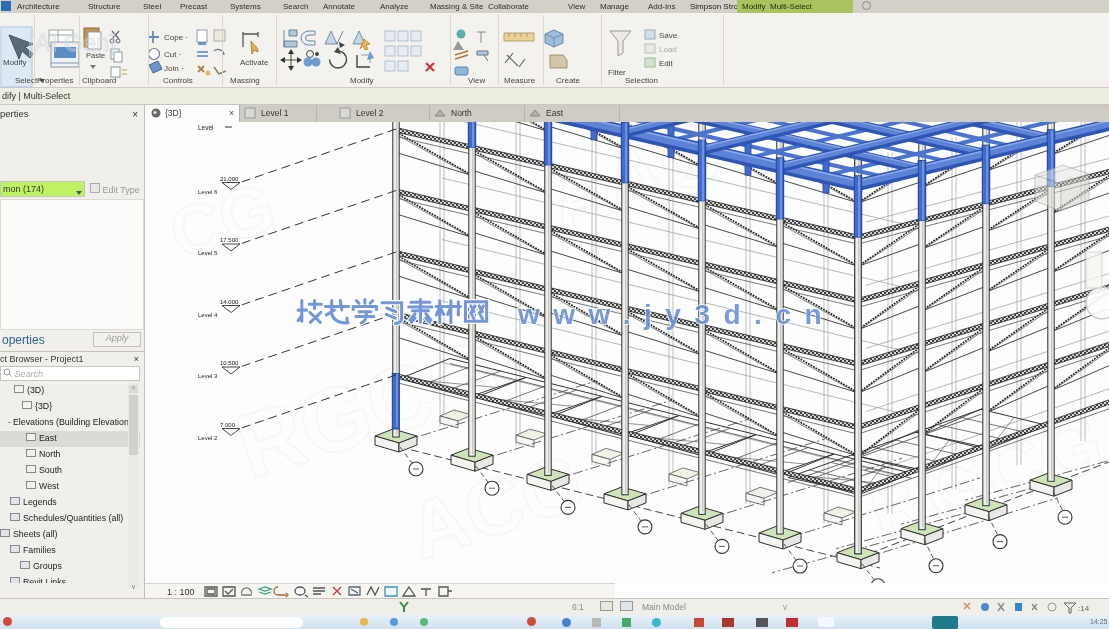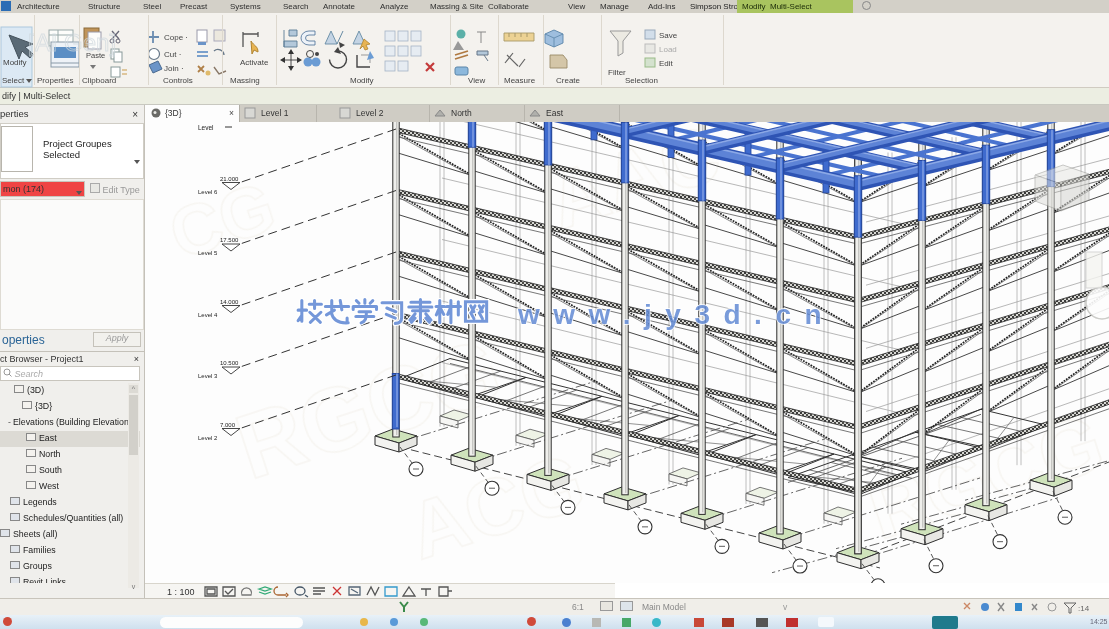--- a/index.html
+++ b/index.html
@@ -120,21 +120,21 @@
 <path d="M610,18 l21,0 l-8,10 l0,12 l-5,3 l0,-15 Z" fill="#eceaE2" stroke="#999"></path>
 <text x="608" y="62" font-size="8" fill="#444">Filter</text>
 <rect x="645" y="17" width="10" height="9" fill="#d2dEEA" stroke="#9ab"></rect>
       <text x="659" y="25" font-size="8" fill="#444">Save</text>
 <rect x="645" y="31" width="10" height="9" fill="#e8e8e4" stroke="#bbb"></rect>
       <text x="659" y="39" font-size="8" fill="#aaa">Load</text>
 <rect x="645" y="45" width="10" height="9" fill="#d4e2cE" stroke="#9b8"></rect>
       <text x="659" y="53" font-size="8" fill="#444">Edit</text>
 <text x="28" y="38" font-size="24" fill="none" stroke="#cfd8de" stroke-width="1" opacity="0.7" font-family="Liberation Sans, sans-serif">[AI Gen]</text>
 </svg>
-<div class="plabel" style="left:2px">Select <span style="display:inline-block;width:0;height:0;border-left:3px solid transparent;border-right:3px solid transparent;border-top:4px solid #555"></span></div>
+<div class="plabel" style="left:15px">Select <span style="display:inline-block;width:0;height:0;border-left:3px solid transparent;border-right:3px solid transparent;border-top:4px solid #555"></span></div>
 <div class="plabel" style="left:37px">Properties</div>
 <div class="plabel" style="left:82px">Clipboard</div>
 <div class="plabel" style="left:163px">Controls</div>
 <div class="plabel" style="left:230px">Massing</div>
 <div class="plabel" style="left:350px">Modify</div>
 <div class="plabel" style="left:468px">View</div>
 <div class="plabel" style="left:504px">Measure</div>
 <div class="plabel" style="left:556px">Create</div>
 <div class="plabel" style="left:625px">Selection</div>
 <div class="psep" style="left:34px"></div>
@@ -163,26 +163,21 @@
   <rect x="100" y="3" width="10" height="10" fill="#d8d8d4" stroke="#999"></rect>
   <rect x="195" y="3" width="10" height="10" fill="#d8d8d4" stroke="#999"></rect>
   <path d="M290,11 l5,-6 l5,6 Z" fill="#b0b0ac" stroke="#888"></path>
   <path d="M385,11 l5,-6 l5,6 Z" fill="#b0b0ac" stroke="#888"></path>
  </svg>
 </div>
 
 <div class="abs" id="leftpanel">
  <div style="position:absolute;left:0;top:3px;width:145px;height:15px;font-size:9.5px;color:#333;padding-left:0px">perties</div>
  <div style="position:absolute;right:6px;top:4px;font-size:10px;color:#333">×</div>
- <div style="position:absolute;left:0;top:18px;width:144px;height:56px;background:#fff;border:1px solid #d0cdc5">
-   <div style="position:absolute;left:0;top:2px;width:32px;height:46px;background:#fff;border:1px solid #b8b5ad"></div>
-   <div style="position:absolute;left:42px;top:14px;font-size:9.5px;color:#222">Project Groupes<br>Selected</div>
-   <div style="position:absolute;right:3px;top:26px"><span style="display:inline-block;width:0;height:0;border-left:3px solid transparent;border-right:3px solid transparent;border-top:4px solid #555"></span></div>
- </div>
- <div style="position:absolute;left:0;top:76px;width:85px;height:16px;background:#ef4444;border:1px solid #c8c5bd;font-size:9px;color:#333;padding:2px 2px">mon (174) <span style="float:right;margin-top:3px"><span style="display:inline-block;width:0;height:0;border-left:3px solid transparent;border-right:3px solid transparent;border-top:4px solid #555"></span></span></div>
+ <div style="position:absolute;left:0;top:76px;width:85px;height:16px;background:#bef264;border:1px solid #c8c5bd;font-size:9px;color:#333;padding:2px 2px">mon (174) <span style="float:right;margin-top:3px"><span style="display:inline-block;width:0;height:0;border-left:3px solid transparent;border-right:3px solid transparent;border-top:4px solid #555"></span></span></div>
  <div style="position:absolute;left:90px;top:76px;width:54px;height:16px;font-size:9px;color:#999;padding:2px 0"><span style="display:inline-block;width:10px;height:10px;border:1px solid #aaa;background:#e8e8e4"></span> Edit Type</div>
  <div style="position:absolute;left:0;top:94px;width:144px;height:131px;background:#fbfbfa;border:1px solid #dedbd3"></div>
  <div style="position:absolute;left:2px;top:228px;font-size:12px;color:#2a6496">operties</div>
  <div style="position:absolute;left:93px;top:227px;width:48px;height:15px;background:#f2f1ed;border:1px solid #c5c2ba;font-size:9px;color:#999;font-style:italic;text-align:center">Apply</div>
  <div style="position:absolute;left:0;top:246px;width:145px;height:14px;font-size:9px;color:#333;border-top:1px solid #c4c1b9;padding:2px 0">ct Browser - Project1 <span style="position:absolute;right:6px">×</span></div>
  <div style="position:absolute;left:0;top:261px;width:140px;height:15px;background:#fff;border:1px solid #c8c5bd;font-size:9px;color:#aaa;padding:1px 2px"><svg width="9" height="10" style="vertical-align:-1px">
         <circle cx="4" cy="4" r="3" fill="none" stroke="#999"></circle>
         <path d="M6,6 l2.5,2.5" stroke="#999"></path>
       </svg> <span style="font-style:italic">Search</span></div>
  <div id="tree" style="position:absolute;left:0;top:278px;width:140px;height:200px;font-size:8.8px;color:#222;overflow:hidden">
@@ -190,21 +185,21 @@
       <div style="position:relative;height:16px;padding-left:22px;padding-top:2px;white-space:nowrap;overflow:hidden"><span style="display:inline-block;width:10px;height:8px;border:1px solid #888;background:#f4f2ee;margin-right:3px"></span>{3D}</div>
       <div style="position:relative;height:16px;padding-left:8px;padding-top:2px;white-space:nowrap;overflow:hidden"><span style="margin-right:2px;color:#555">-</span>Elevations (Building Elevation)</div>
       <div style="position:relative;height:16px;background:#dcdad4;padding-left:26px;padding-top:2px;white-space:nowrap;overflow:hidden"><span style="display:inline-block;width:10px;height:8px;border:1px solid #888;background:#f4f2ee;margin-right:3px"></span>East</div>
       <div style="position:relative;height:16px;padding-left:26px;padding-top:2px;white-space:nowrap;overflow:hidden"><span style="display:inline-block;width:10px;height:8px;border:1px solid #888;background:#f4f2ee;margin-right:3px"></span>North</div>
       <div style="position:relative;height:16px;padding-left:26px;padding-top:2px;white-space:nowrap;overflow:hidden"><span style="display:inline-block;width:10px;height:8px;border:1px solid #888;background:#f4f2ee;margin-right:3px"></span>South</div>
       <div style="position:relative;height:16px;padding-left:26px;padding-top:2px;white-space:nowrap;overflow:hidden"><span style="display:inline-block;width:10px;height:8px;border:1px solid #888;background:#f4f2ee;margin-right:3px"></span>West</div>
       <div style="position:relative;height:16px;padding-left:10px;padding-top:2px;white-space:nowrap;overflow:hidden"><span style="display:inline-block;width:10px;height:8px;border:1px solid #888;background:#e0e4ea;margin-right:3px"></span>Legends</div>
       <div style="position:relative;height:16px;padding-left:10px;padding-top:2px;white-space:nowrap;overflow:hidden"><span style="display:inline-block;width:10px;height:8px;border:1px solid #888;background:#e0e4ea;margin-right:3px"></span>Schedules/Quantities (all)</div>
       <div style="position:relative;height:16px;padding-top:2px;white-space:nowrap;overflow:hidden"><span style="display:inline-block;width:10px;height:8px;border:1px solid #888;background:#e0e4ea;margin-right:3px"></span>Sheets (all)</div>
       <div style="position:relative;height:16px;padding-left:10px;padding-top:2px;white-space:nowrap;overflow:hidden"><span style="display:inline-block;width:10px;height:8px;border:1px solid #888;background:#e0e4ea;margin-right:3px"></span>Families</div>
-      <div style="position:relative;height:16px;padding-left:10px;padding-top:2px;white-space:nowrap;overflow:hidden"><span style="display:inline-block;width:10px;height:8px;border:1px solid #888;background:#e0e4ea;margin-right:3px"></span>Groups</div>
+      <div style="position:relative;height:16px;padding-left:20px;padding-top:2px;white-space:nowrap;overflow:hidden"><span style="display:inline-block;width:10px;height:8px;border:1px solid #888;background:#e0e4ea;margin-right:3px"></span>Groups</div>
       <div style="position:relative;height:16px;padding-left:10px;padding-top:2px;white-space:nowrap;overflow:hidden"><span style="display:inline-block;width:10px;height:8px;border:1px solid #888;background:#e0e4ea;margin-right:3px"></span>Revit Links</div>
     </div>
  <div style="position:absolute;left:128px;top:278px;width:11px;height:205px;background:#eceae5">
       <div style="position:absolute;left:1px;top:2px;width:9px;height:8px;background:#dcdad4;font-size:7px;color:#777;text-align:center">^</div>
       <div style="position:absolute;left:1px;top:12px;width:9px;height:60px;background:#d2d0ca"></div>
     </div>
  <div style="position:absolute;left:128px;top:478px;width:11px;height:10px;font-size:7px;color:#777;text-align:center">v</div>
 </div>
 
 <div class="abs" id="canvas">

